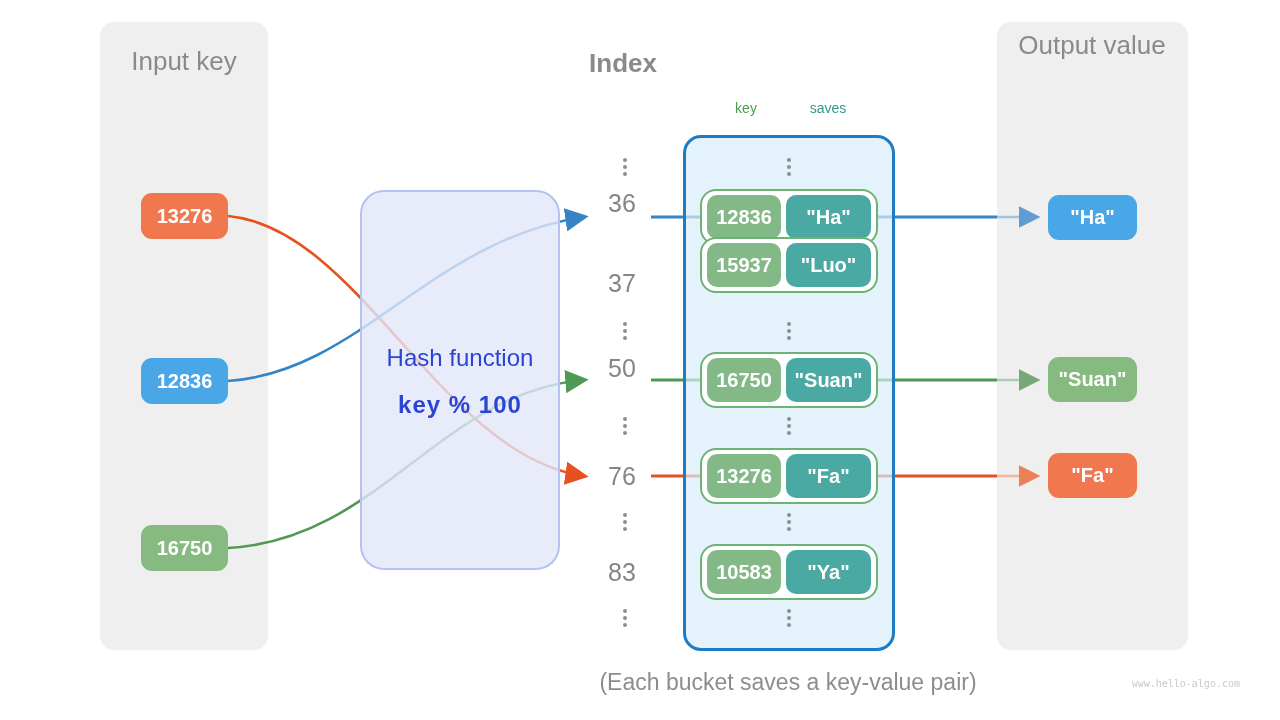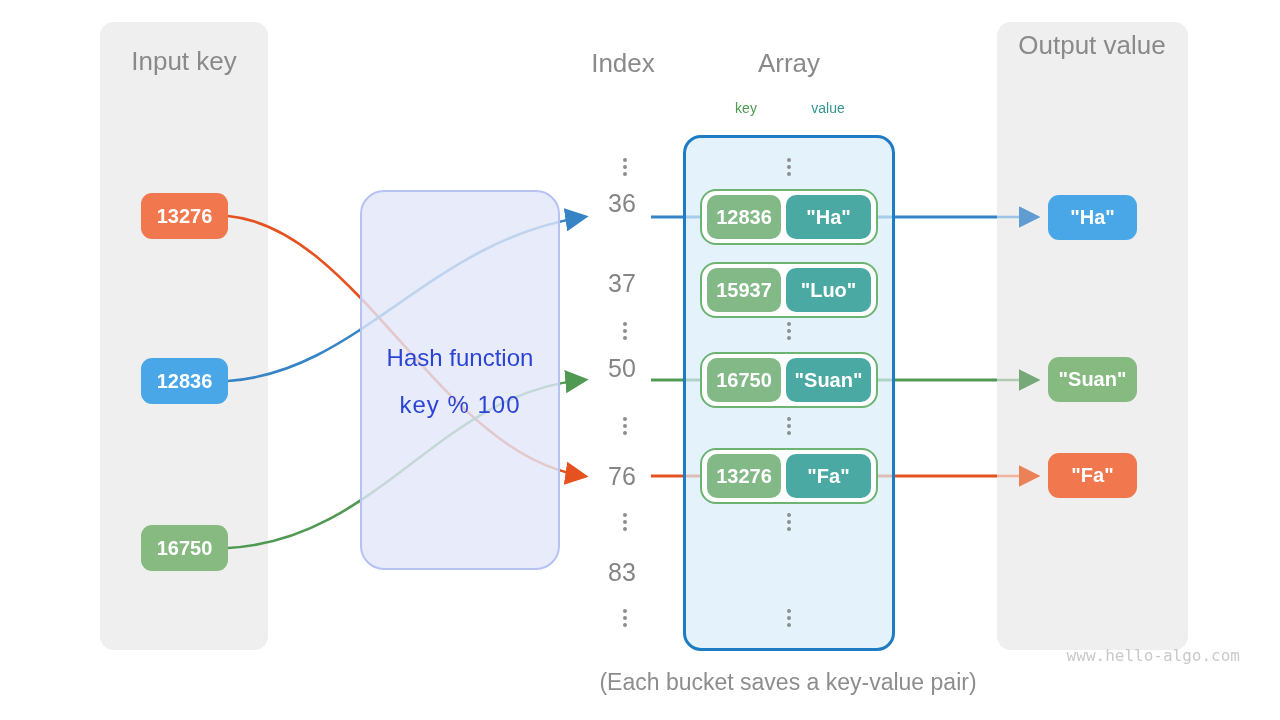--- a/index.html
+++ b/index.html
@@ -9,21 +9,21 @@
   }
   
   .side-panel{
     position:absolute;background:#efefef;border-radius:14px;
   }
   .panel-title{
     position:absolute;color:#8a8a8a;font-weight:normal;font-size:26px;line-height:30px;
     text-align:center;white-space:nowrap;
   }
   .col-title{
-    position:absolute;color:#8a8a8a;font-weight:normal;font-size:26px;line-height:30px;
+    position:absolute;color:#8a8a8a;font-weight:bold;font-size:26px;line-height:30px;
     text-align:center;width:140px;white-space:nowrap;
   }
   .kv-label{
     position:absolute;font-size:14px;line-height:26px;text-align:center;width:90px;
   }
   .kv-label.key{color:#4d9b51;}
   .kv-label.value{color:#33978e;}
   
   svg.connections{position:absolute;left:0;top:0;z-index:2;}
   .bg-layer{position:absolute;inset:0;z-index:1;}
@@ -33,21 +33,21 @@
     position:absolute;left:360px;top:190px;width:200px;height:380px;
     background:rgba(226,231,249,0.80);border:2px solid #b6c2f2;border-radius:24px;
     box-sizing:border-box;
   }
   .hash-line1{
     position:absolute;left:360px;top:344px;width:200px;text-align:center;
     color:#2b44d4;font-size:24px;line-height:28px;
   }
   .hash-line2{
     position:absolute;left:360px;top:391px;width:200px;text-align:center;
-    color:#2b44d4;font-size:24px;line-height:28px;font-weight:normal;letter-spacing:1px;
+    color:#2b44d4;font-size:24px;line-height:28px;font-weight:bold;letter-spacing:1px;
   }
   
   .array-panel{
     position:absolute;left:683px;top:135px;width:212px;height:516px;
     background:rgba(216,236,250,0.70);border:3px solid #1d7cc3;border-radius:18px;
     box-sizing:border-box;
   }
   
   .index-num{
     position:absolute;width:60px;left:592px;text-align:center;
@@ -78,22 +78,22 @@
   
   .dots{
     position:absolute;width:4px;display:flex;flex-direction:column;gap:3px;align-items:center;
   }
   .dots span{width:4px;height:4px;border-radius:50%;background:#8e8e8e;display:block;}
   .caption{
     position:absolute;left:588px;top:668px;width:400px;text-align:center;
     color:#8d8d8d;font-size:23px;line-height:28px;white-space:nowrap;
   }
   .watermark{
-    position:absolute;left:1020px;top:646px;width:220px;text-align:right;
-    color:#c9c9c9;font-size:16px;font-family:"DejaVu Sans Mono", monospace;
+    position:absolute;left:1020px;top:678px;width:220px;text-align:right;
+    color:#c9c9c9;font-size:10px;font-family:"DejaVu Sans Mono", monospace;
   }
 </style>
 </head>
 <body>
 
 <div class="canvas">
 
   <div class="bg-layer">
     <div class="side-panel" style="left:100px;top:22px;width:168px;height:628px"></div>
     <div class="side-panel" style="left:997px;top:22px;width:191px;height:628px"></div>
@@ -134,23 +134,22 @@
     <path d="M 651 476 H 997" fill="none" stroke="#e5511f" stroke-width="3"></path>
     <path d="M 997 476 H 1036" fill="none" stroke="#f3b49b" stroke-width="2.4" marker-end="url(#ah-orange-l)"></path>
   </svg>
 
   <div class="fg-layer">
 
     <div class="panel-title" style="left:104px;top:46px;width:160px">Input key</div>
     <div class="panel-title" style="left:1012px;top:30px;width:160px">Output value</div>
 
     <div class="col-title" style="left:553px;top:48px">Index</div>
-    <div class="col-title" style="left:719px;top:48px">Array</div>
     <div class="kv-label key" style="left:701px;top:95px">key</div>
-    <div class="kv-label value" style="left:783px;top:95px">value</div>
+    <div class="kv-label value" style="left:783px;top:95px">saves</div>
 
     <div class="chip in orange" style="top:193px">13276</div>
     <div class="chip in blue" style="top:358px">12836</div>
     <div class="chip in green" style="top:525px">16750</div>
 
     <div class="hash-box"></div>
     <div class="hash-line1">Hash function</div>
     <div class="hash-line2">key % 100</div>
 
     <div class="index-num" style="top:187px">36</div>
@@ -210,32 +209,36 @@
     <div class="dots" style="left:787px;top:609px">
         <span></span>
         <span></span>
         <span></span>
       </div>
 
     <div class="pair" style="top:189px">
       <div class="cell key">12836</div>
       <div class="cell value">"Ha"</div>
     </div>
-    <div class="pair" style="top:262px">
+    <div class="pair" style="top:237px">
       <div class="cell key">15937</div>
       <div class="cell value">"Luo"</div>
     </div>
     <div class="pair" style="top:352px">
       <div class="cell key">16750</div>
       <div class="cell value">"Suan"</div>
     </div>
     <div class="pair" style="top:448px">
       <div class="cell key">13276</div>
       <div class="cell value">"Fa"</div>
     </div>
+    <div class="pair" style="top:544px">
+      <div class="cell key">10583</div>
+      <div class="cell value">"Ya"</div>
+    </div>
 
     <div class="chip out blue" style="top:195px">"Ha"</div>
     <div class="chip out green" style="top:357px">"Suan"</div>
     <div class="chip out orange" style="top:453px">"Fa"</div>
 
     <div class="caption">(Each bucket saves a key-value pair)</div>
     <div class="watermark">www.hello-algo.com</div>
   </div>
 
 </div>

